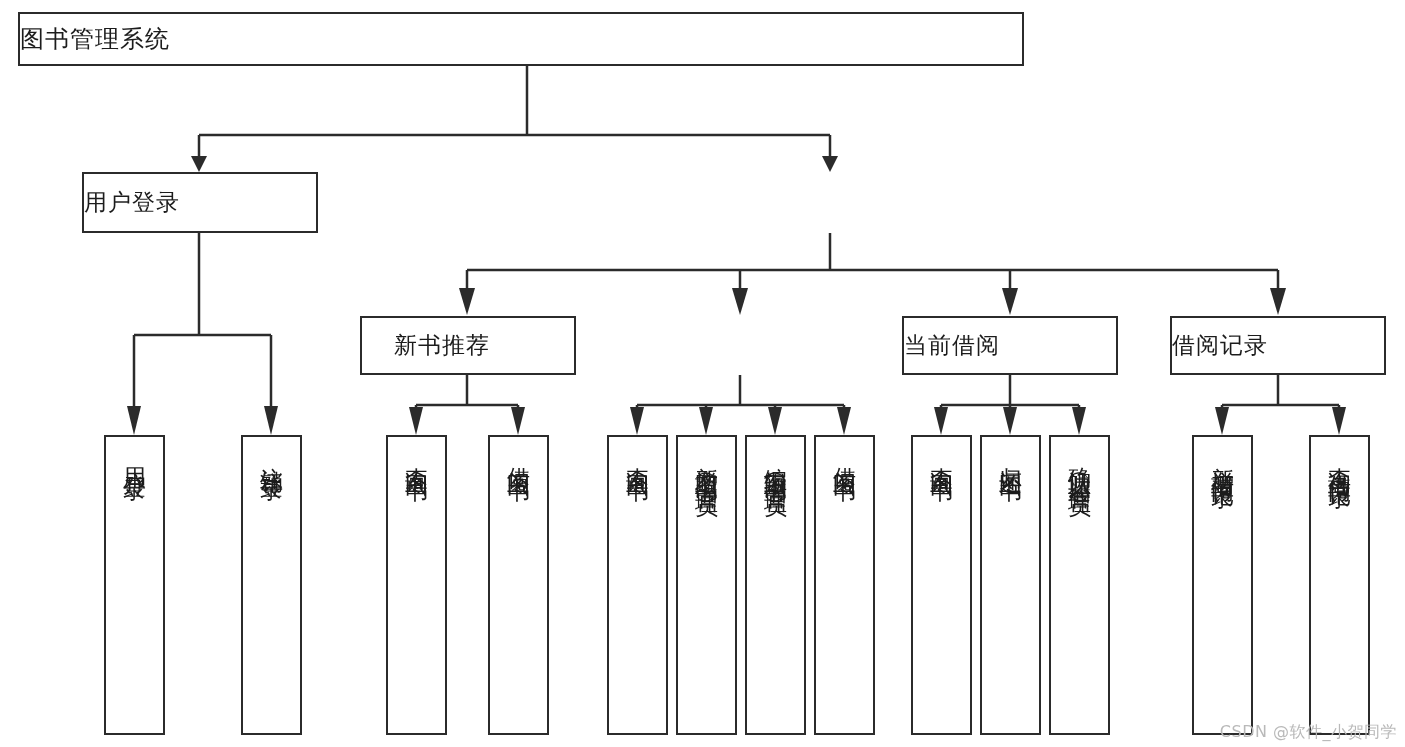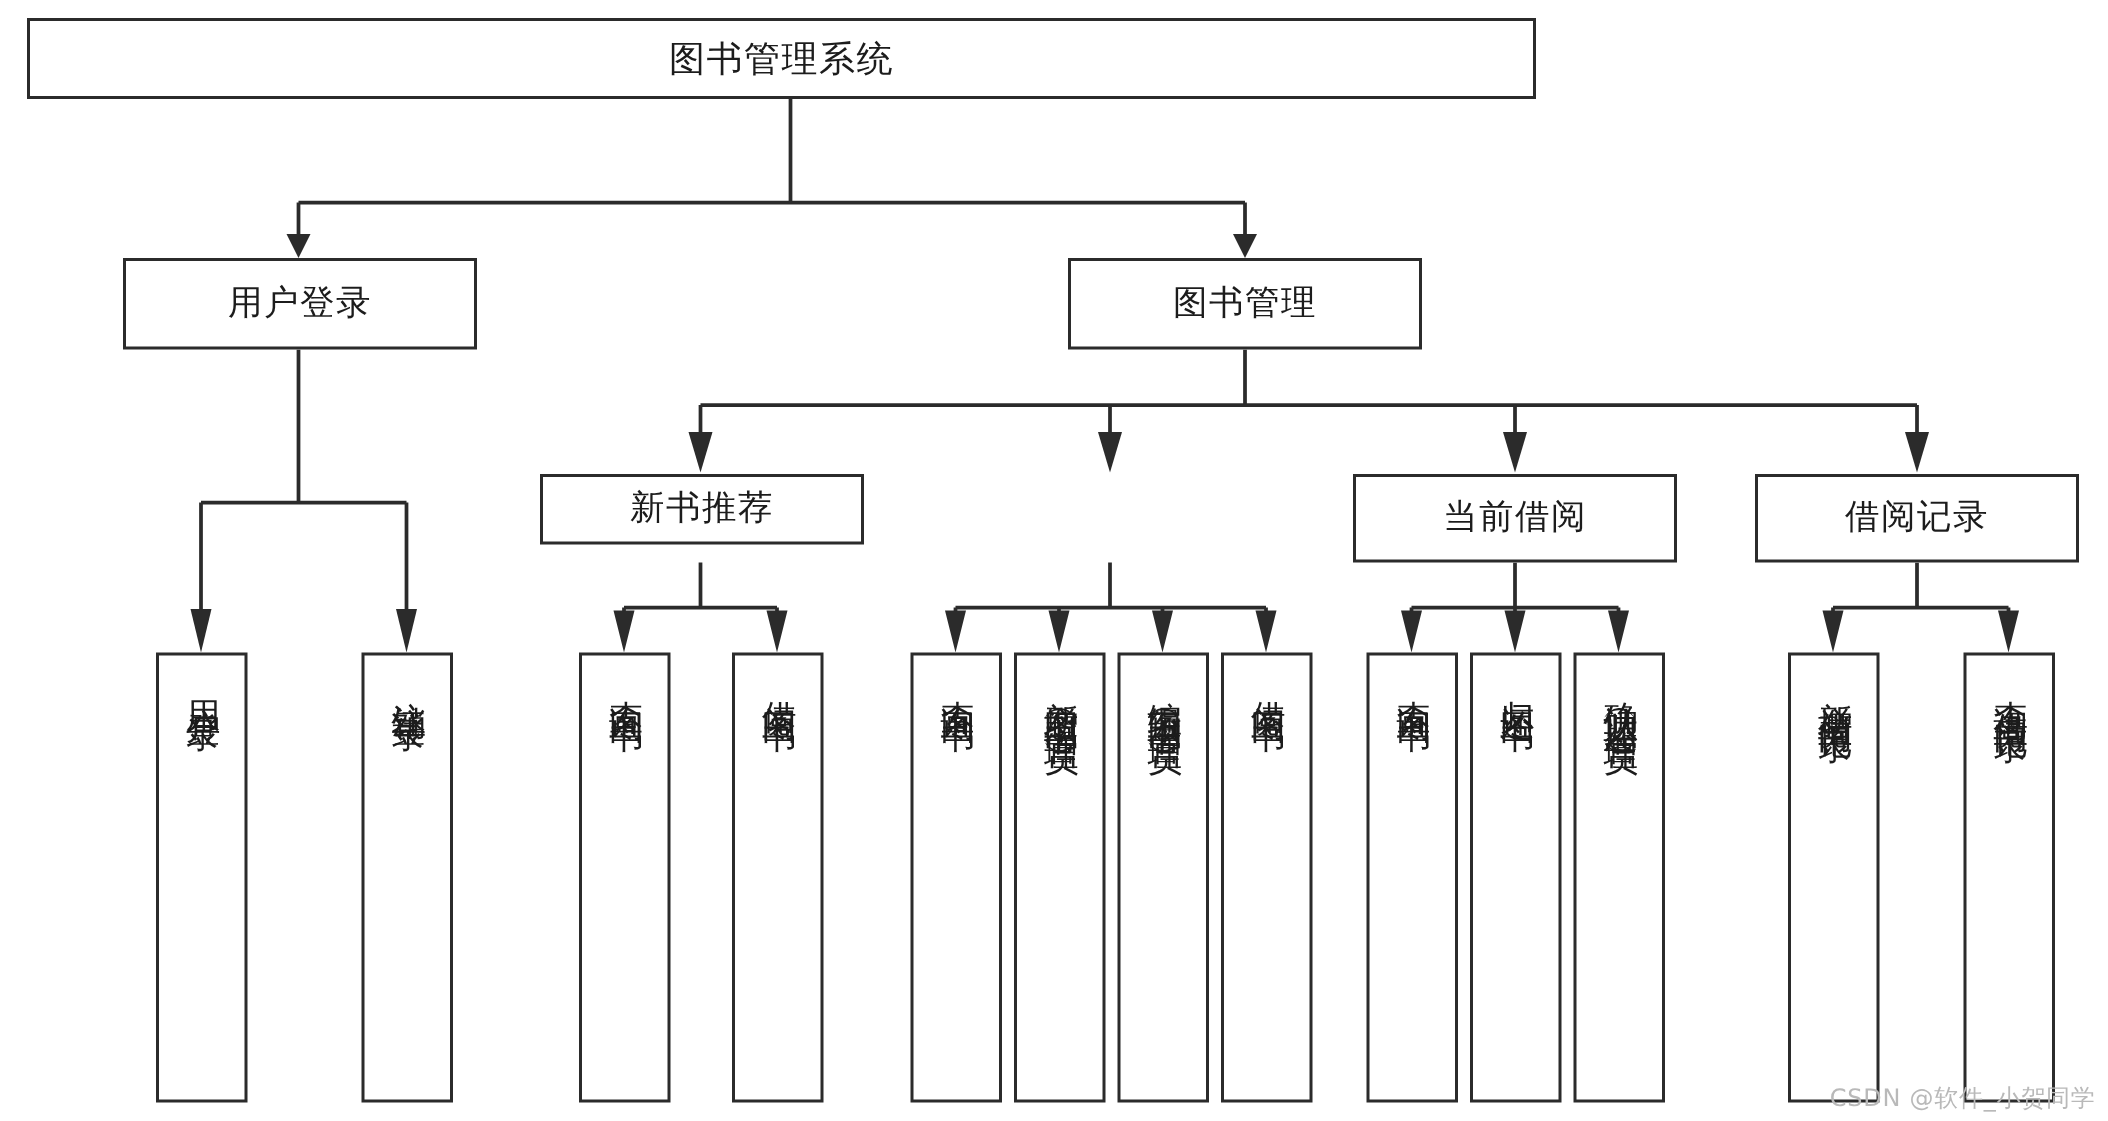--- a/index.html
+++ b/index.html
@@ -17,21 +17,20 @@
     background: #ffffff;
     overflow: hidden;
   }
   .node {
     position: absolute;
     box-sizing: border-box;
     background: #ffffff;
     border: 2.5px solid #2b2b2b;
     display: flex;
     align-items: center;
-    justify-content: center;
   }
   .node-label {
     color: #1c1c1c;
     font-size: 23px;
     line-height: 1.25;
     letter-spacing: 1px;
     white-space: nowrap;
     user-select: none;
   }
   .node.vertical {
@@ -151,25 +150,22 @@
   </svg>
 
   <div class="node" id="node-root" style="left:18px; top:12px; width:1006px; height:54px;">
     <span class="node-label">图书管理系统</span>
   </div>
 
   <div class="node" style="left:82px; top:172px; width:236px; height:61px;">
     <span class="node-label">用户登录</span>
   </div>
 
-  <div class="node" style="left:712px; top:172px; width:236px; height:61px;">
-    <span class="node-label">图书管理</span>
-  </div>
-
-  <div class="node" style="left:360px; top:316px; width:216px; height:47px;">
+
+  <div class="node" style="left:360px; top:316px; width:216px; height:59px;padding-left:32px;">
     <span class="node-label">新书推荐</span>
   </div>
 
 
   <div class="node" style="left:902px; top:316px; width:216px; height:59px;">
     <span class="node-label">当前借阅</span>
   </div>
 
   <div class="node" style="left:1170px; top:316px; width:216px; height:59px;">
     <span class="node-label">借阅记录</span>

